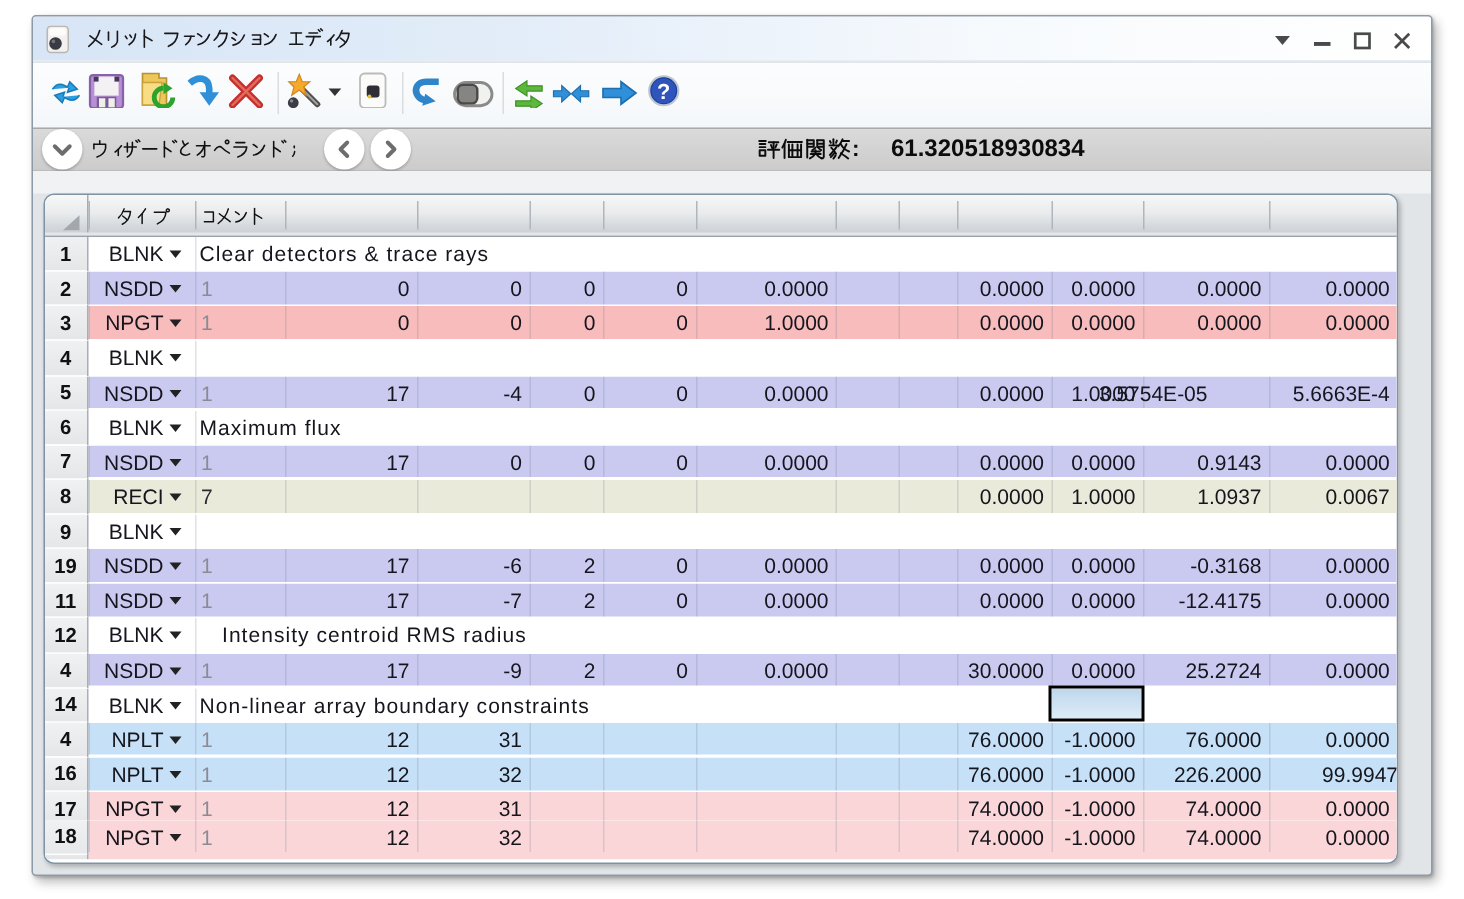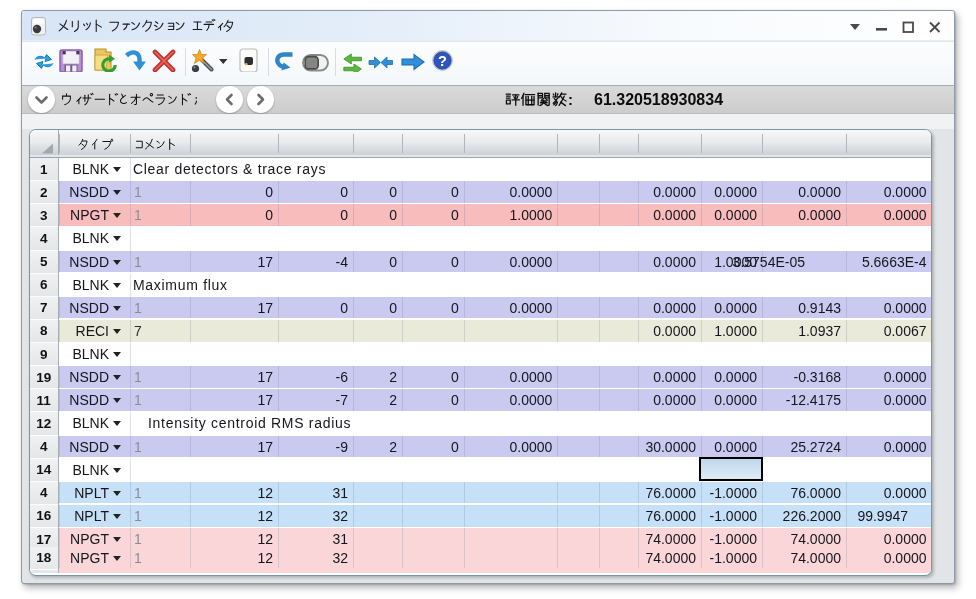--- a/index.html
+++ b/index.html
@@ -851,20 +851,21 @@
         <div class="cell num" style="left:816px;width:85.5px;top:0;">0.0000</div>
       </div>
       <div class="row" style="top:329.18999999999994px;height:23.13px;background:#fff;">
         <div class="rn" style="height:22.13px;">14</div>
         <div style="position:absolute;left:0;top:22.13px;width:28.5px;height:1px;background:#fbfcfc;border-right:1px solid #a8aeb5;"></div>
         <div class="typ">
           <span class="t">BLNK</span>
           <span class="d"></span>
         </div>
         <div class="gl" style="left:100px;"></div>
+        <div class="cell" style="left:103px;top:3px;letter-spacing:0.7px;">Non-linear array boundary constraints</div>
       </div>
       <div class="row" style="top:352.31999999999994px;height:23.13px;background:#fff;">
         <div style="position:absolute;left:28.5px;top:0;right:0;height:21.63px;background:#c6e1f7;"></div>
         <div class="rn" style="height:22.13px;">4</div>
         <div style="position:absolute;left:0;top:22.13px;width:28.5px;height:1px;background:#fbfcfc;border-right:1px solid #a8aeb5;"></div>
         <div class="typ">
           <span class="t">NPLT</span>
           <span class="d"></span>
         </div>
         <div class="gl" style="left:28.5px;height:21.63px;"></div>
@@ -908,21 +909,21 @@
         <div class="gl" style="left:607.5px;height:21.63px;"></div>
         <div class="gl" style="left:671px;height:21.63px;"></div>
         <div class="gl" style="left:732px;height:21.63px;"></div>
         <div class="gl" style="left:816px;height:21.63px;"></div>
         <div class="cell gray" style="left:100px;width:30px;top:0;">1</div>
         <div class="cell num" style="left:159.5px;width:88.5px;top:0;">12</div>
         <div class="cell num" style="left:248px;width:75px;top:0;">32</div>
         <div class="cell num" style="left:607.5px;width:63.5px;top:0;">76.0000</div>
         <div class="cell num" style="left:671px;width:61px;top:0;">-1.0000</div>
         <div class="cell num" style="left:732px;width:84px;top:0;">226.2000</div>
-        <div class="cell num" style="left:792px;width:91px;top:0;">99.9947</div>
+        <div class="cell num" style="left:816px;width:91px;top:0;">99.9947</div>
       </div>
       <div class="row" style="top:398.5799999999999px;height:23.13px;background:#fff;">
         <div style="position:absolute;left:28.5px;top:0;right:0;height:21.63px;background:#fad6d9;"></div>
         <div class="rn" style="height:22.13px;">17</div>
         <div style="position:absolute;left:0;top:22.13px;width:28.5px;height:1px;background:#fbfcfc;border-right:1px solid #a8aeb5;"></div>
         <div class="typ">
           <span class="t">NPGT</span>
           <span class="d"></span>
         </div>
         <div class="gl" style="left:28.5px;height:21.63px;"></div>

